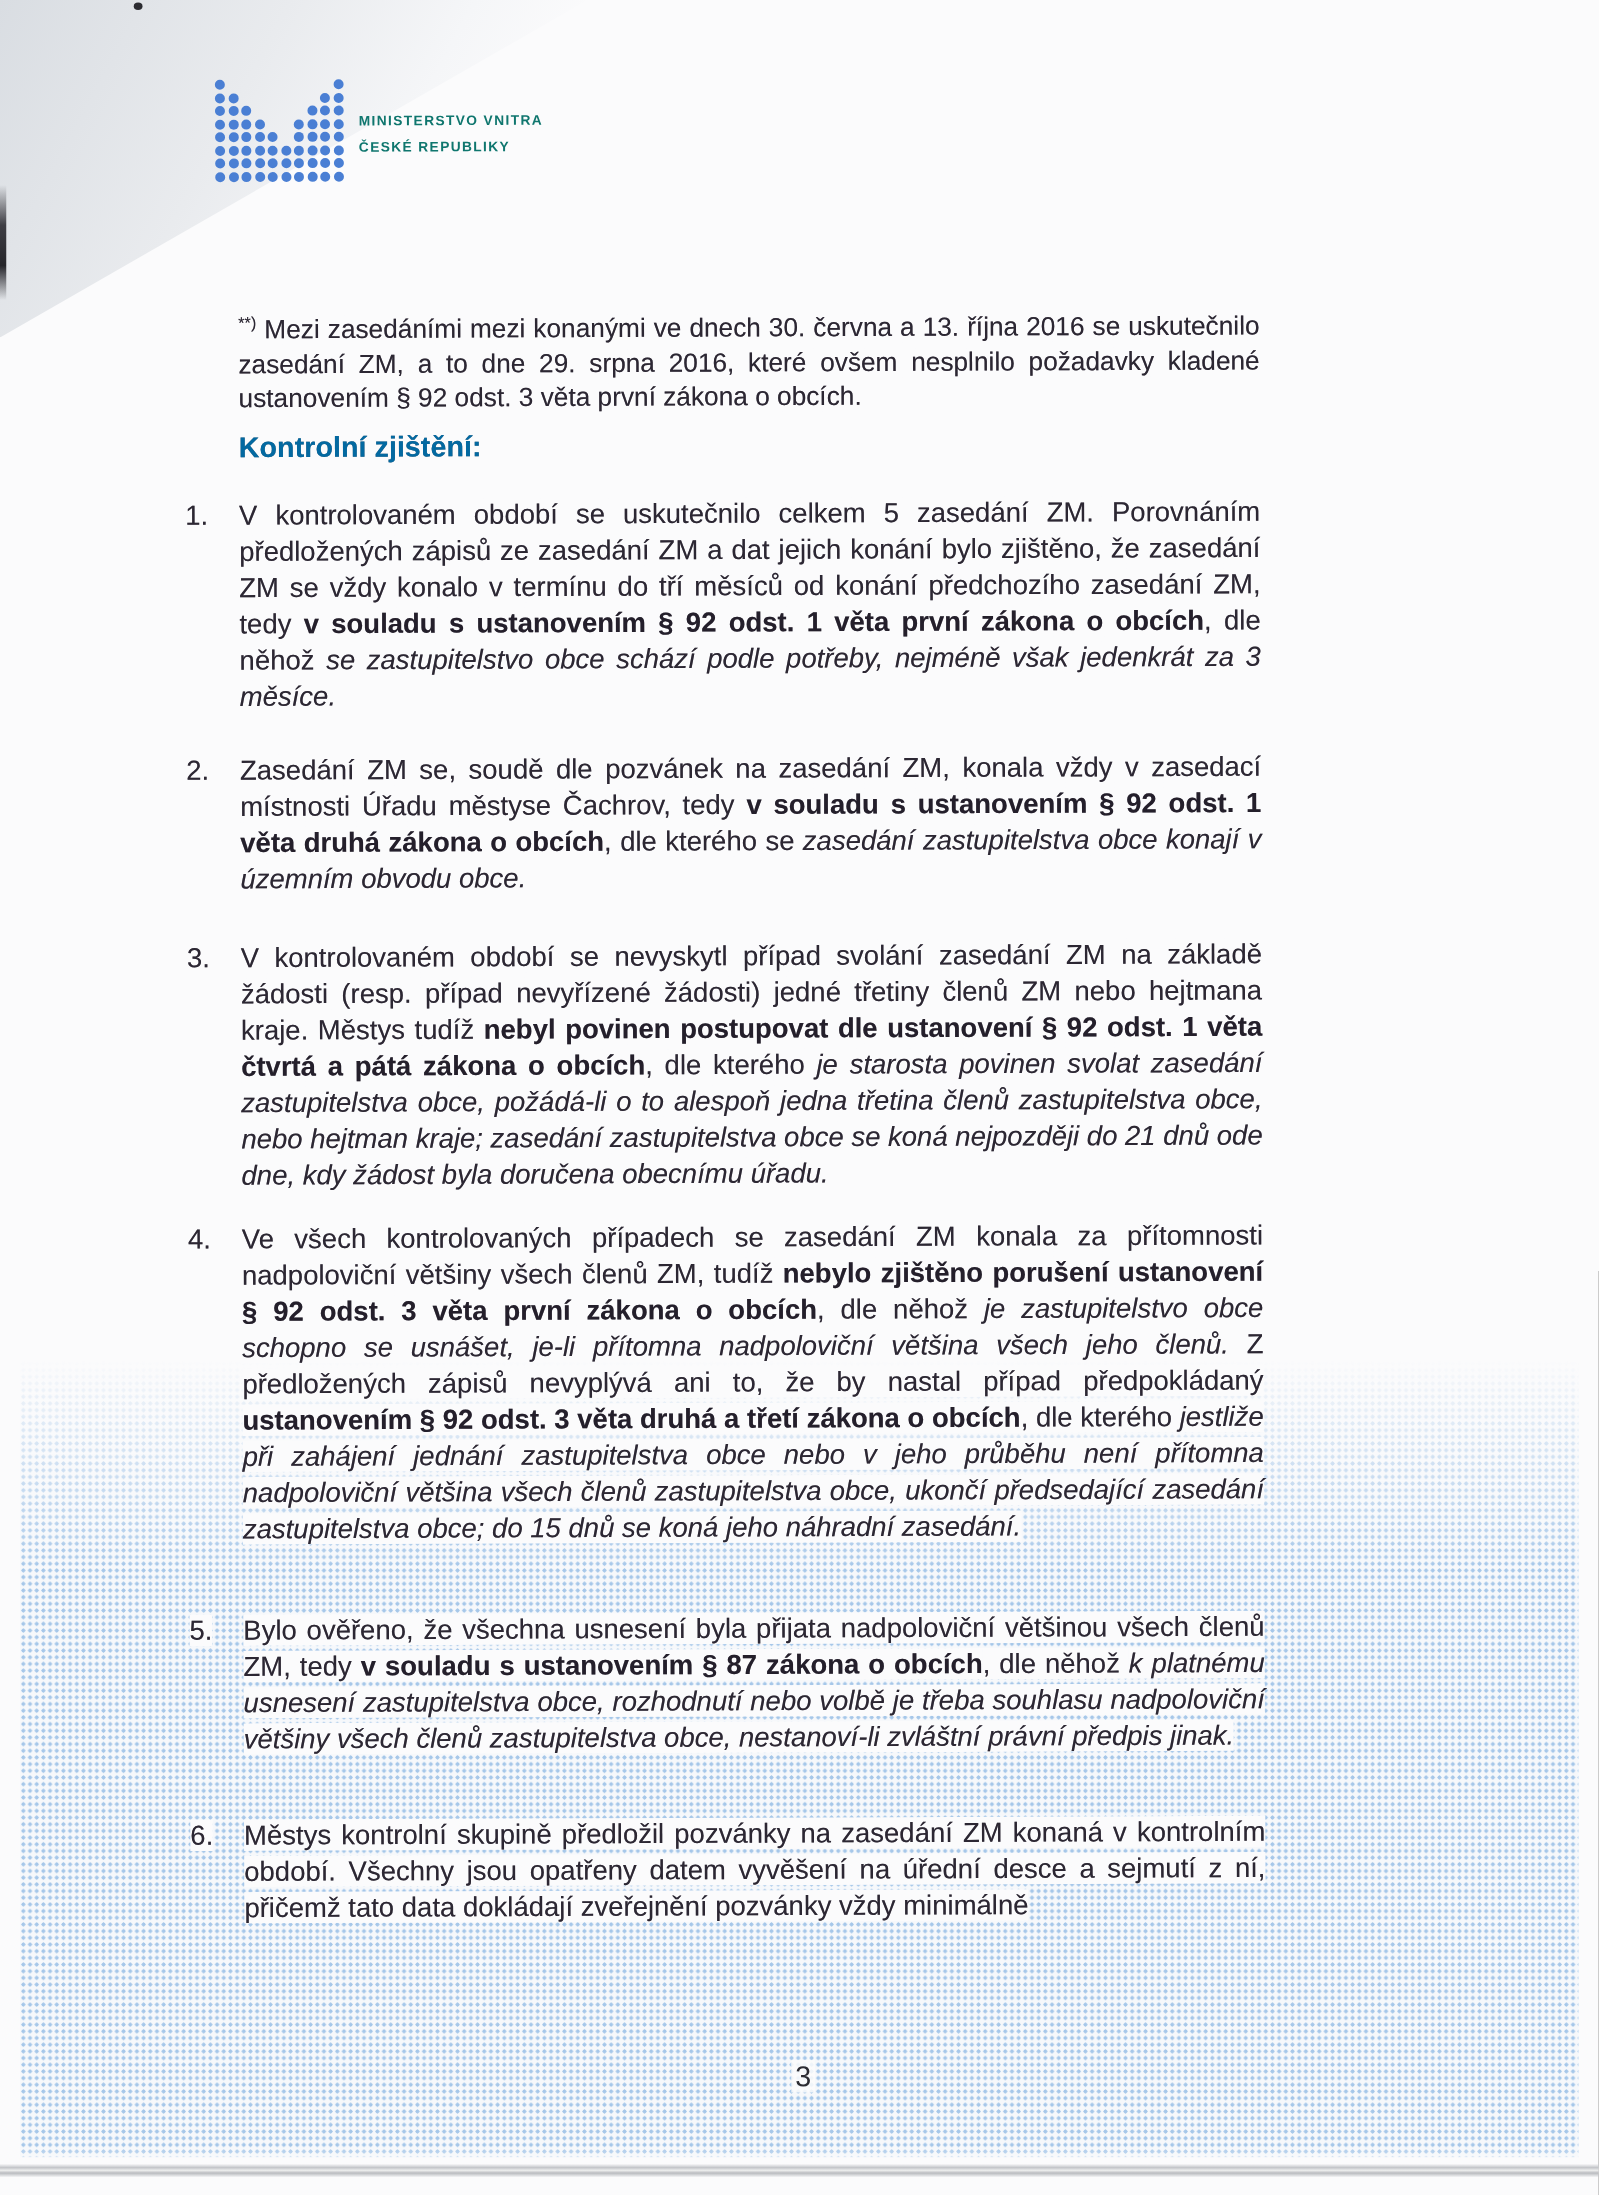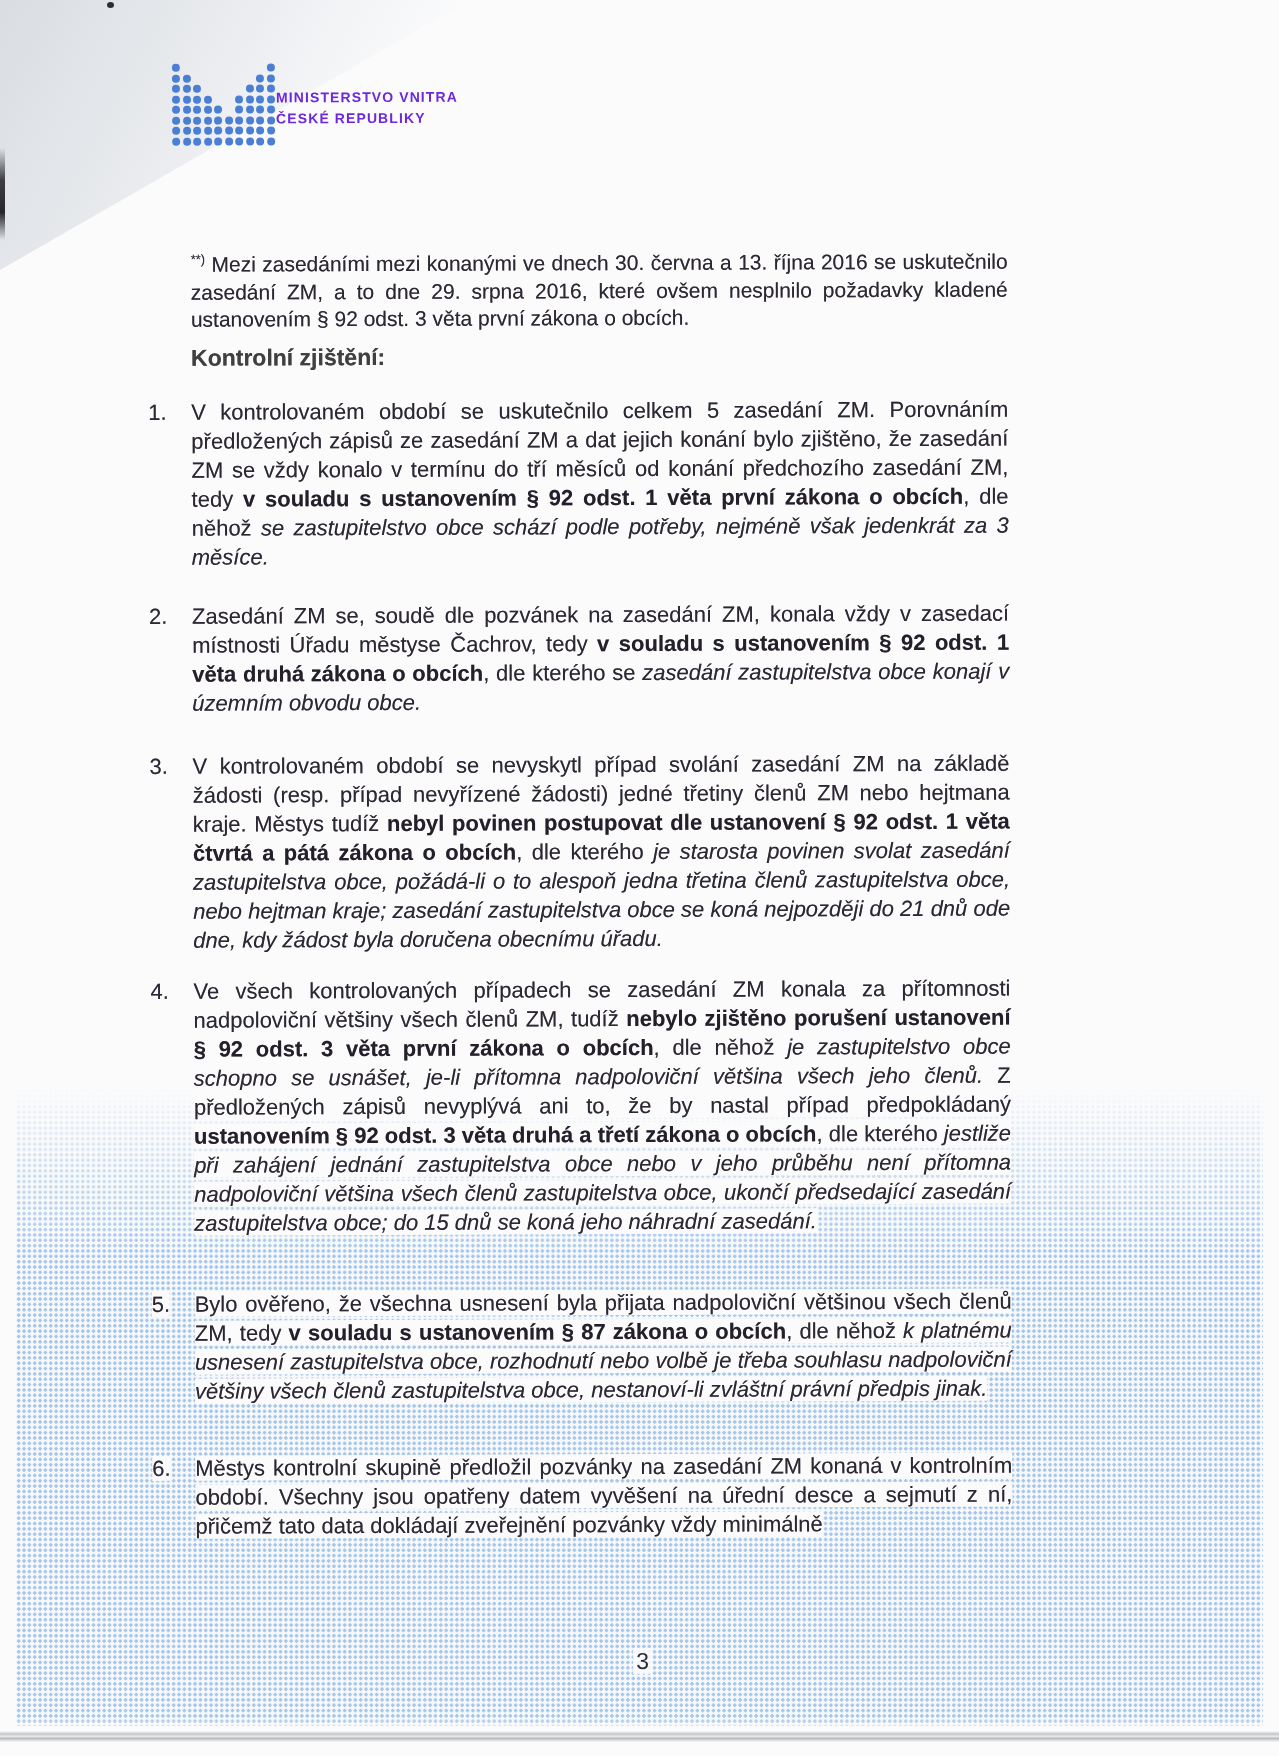--- a/index.html
+++ b/index.html
@@ -48,34 +48,34 @@
   .logo{position:absolute;left:175px;top:62px;}
   .logo-dots{
     position:absolute;left:0;top:0;
     display:grid;
     grid-template-columns:repeat(10,10.5px);
     grid-auto-rows:10.5px;
   }
   .logo-dots i{display:block;width:8px;height:8px;border-radius:50%;}
   .logo-dots i.on{background:#4a7fd4;}
   .logo-text{
-    position:absolute;left:104px;top:24px;
-    font-size:14px;font-weight:bold;letter-spacing:1.1px;
-    line-height:21px;color:#6d28d9;white-space:nowrap;
+    position:absolute;left:115px;top:24px;
+    font-size:11px;font-weight:bold;letter-spacing:1.1px;
+    line-height:21px;color:#0f766e;white-space:nowrap;
   }
   
   .footnote{
     position:absolute;left:193px;top:228px;width:817px;
     font-size:21px;line-height:27.5px;text-align:justify;
     text-shadow:0 0 .5px rgba(44,39,51,.55);
   }
   .footnote sup{font-size:13px;vertical-align:super;line-height:0;}
   .heading{
     position:absolute;left:193px;top:343px;
-    font-size:23px;font-weight:bold;color:#404040;
+    font-size:23px;font-weight:bold;color:#0369a1;
     text-shadow:0 0 .5px rgba(32,27,38,.55);
   }
   .findings{position:absolute;inset:0;}
   .finding{
     position:absolute;left:150px;width:860px;display:flex;
     font-size:22px;line-height:29px;
     text-shadow:0 0 .5px rgba(44,39,51,.5);
   }
   .finding-number{width:43px;flex:none;}
   .finding-body{width:817px;text-align:justify;}

